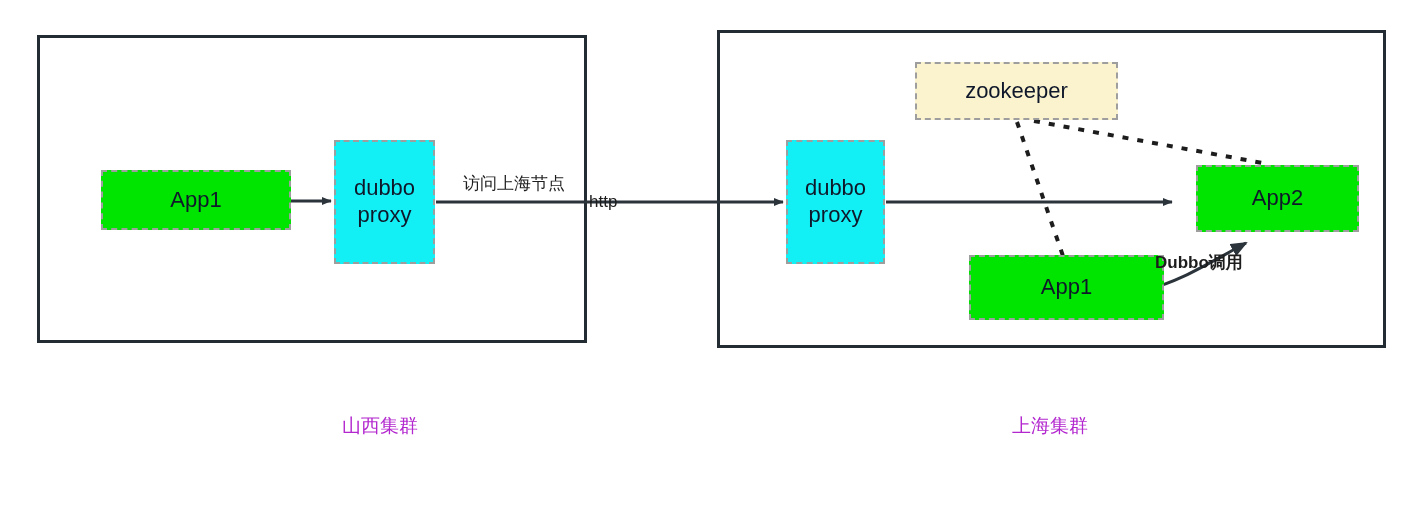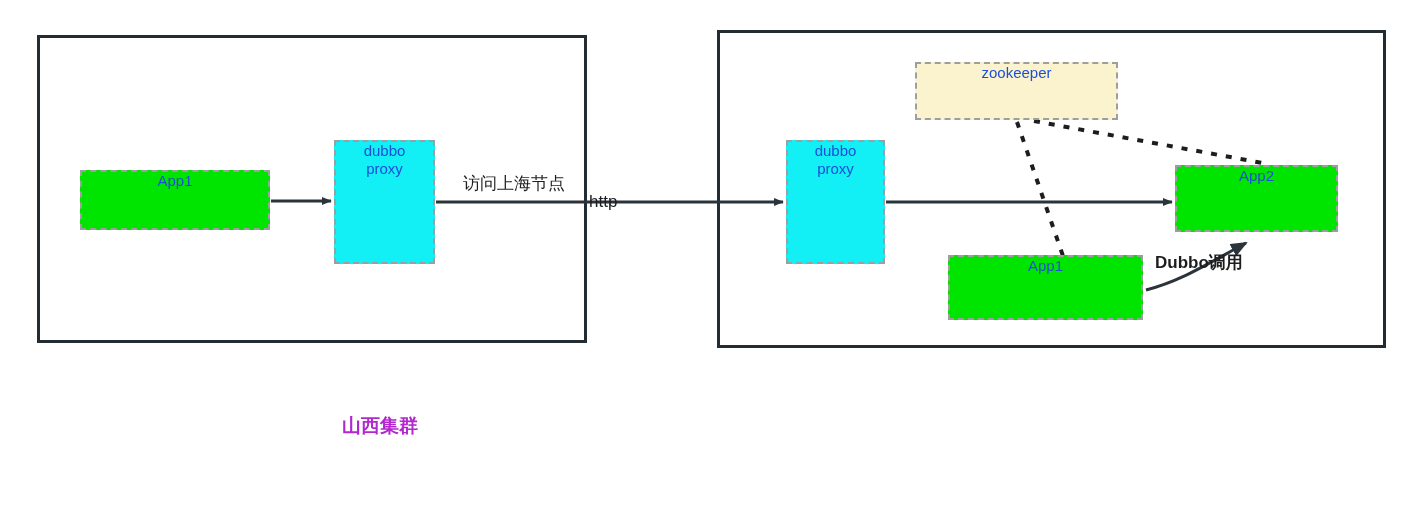--- a/index.html
+++ b/index.html
@@ -31,44 +31,45 @@
     box-sizing: border-box;
     border: 3px solid #232b33;
     background: transparent;
   }
 
   .node {
     position: absolute;
     box-sizing: border-box;
     border: 2px dashed #9e9e9e;
     display: flex;
+    align-items: center;
     justify-content: center;
     text-align: center;
-    color: #1d4ed8;
+    color: #0f172a;
     line-height: 1.22;
-    font-size: 15px;
+    font-size: 22px;
     white-space: pre-line;
   }
-  .node.green  { background: #00e500; }
+  .node.green  { background: #00e500; margin-left: 21px; }
   .node.cyan   { background: #13f0f5; }
   .node.yellow { background: #faf3cd; }
 
   .edge-label {
     position: absolute;
     color: #1d1d1d;
     font-size: 17px;
     white-space: nowrap;
     background: transparent;
   }
 
   .cluster-label {
     position: absolute;
     color: #b327cf;
     font-size: 19px;
-    font-weight: 700;
+    font-weight: 400;
     white-space: nowrap;
     text-align: center;
   }
 </style>
 </head>
 <body>
 
 <div id="canvas">
 
   <div class="cluster-box" style="left:37px; top:35px; width:550px; height:308px;"></div>
@@ -124,14 +125,15 @@
   </div>
 
   <div class="edge-label" style="left:463px; top:172px;">访问上海节点</div>
 
   <div class="edge-label" style="left:589px; top:192px;text-align:right;">http</div>
 
   <div class="edge-label" style="left:1155px; top:251px;font-weight:bold;">Dubbo调用</div>
 
   <div class="cluster-label" style="left:288px; top:413px; width:184px;">山西集群</div>
 
+  <div class="cluster-label" style="left:958px; top:413px; width:184px;">上海集群</div>
 
 </div>
 
 </body></html>

